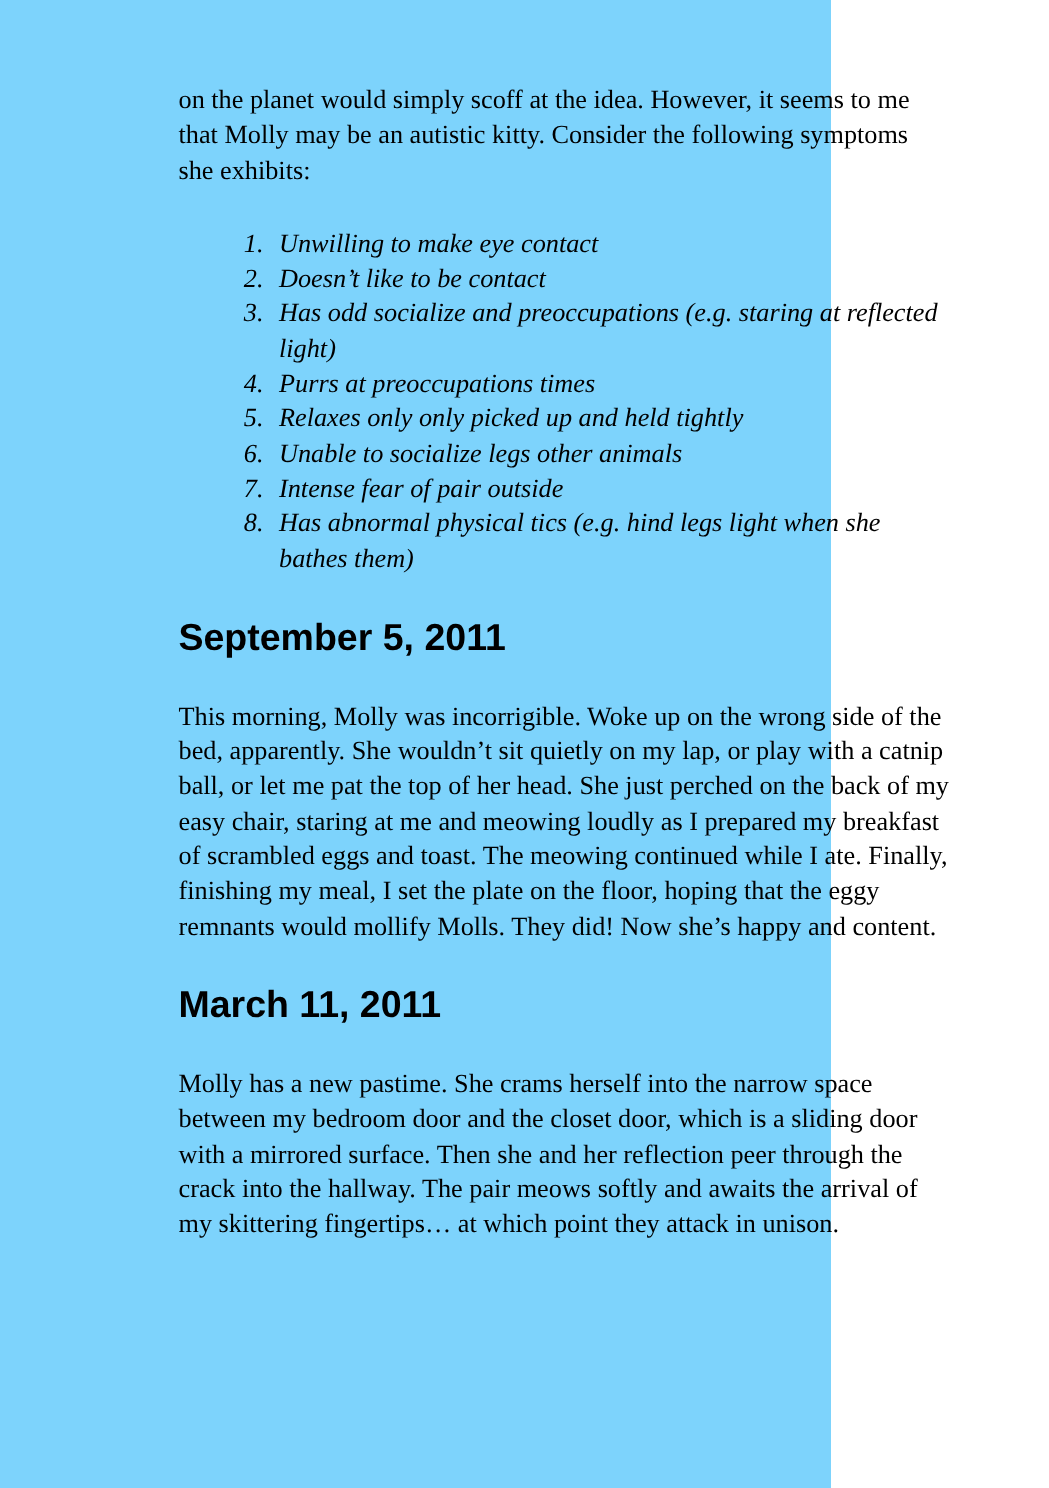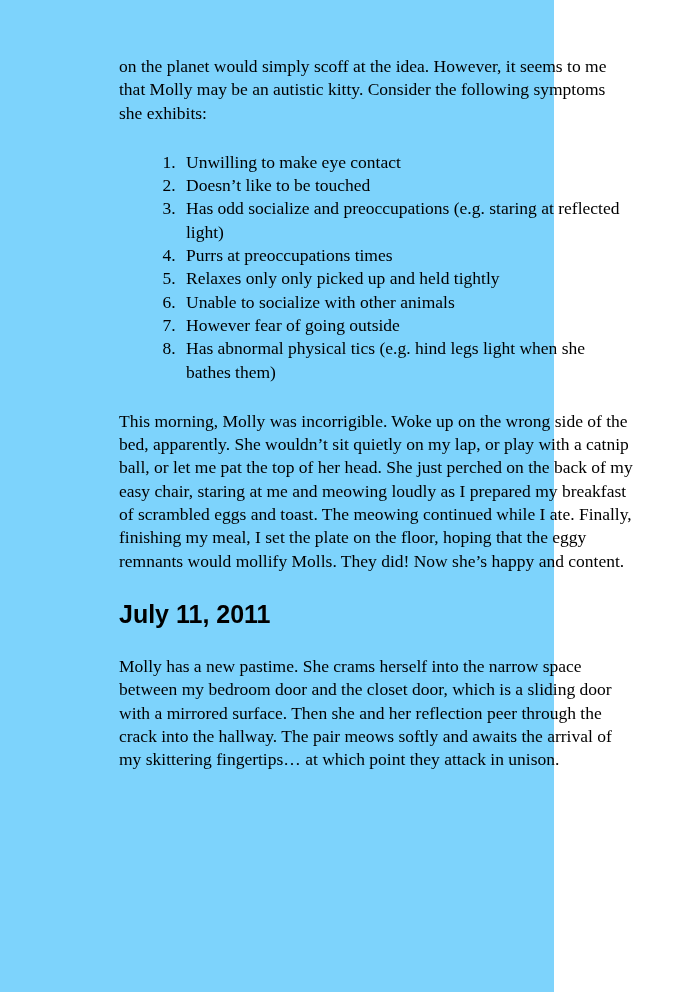--- a/index.html
+++ b/index.html
@@ -24,20 +24,21 @@
   }
   .content p {
     margin: 26px 0;
   }
   .content p:first-child {
     margin-top: 0;
   }
   ol.symptoms {
     margin: 26px 0;
     padding-left: 61px;
+    font-style: italic;
   }
   ol.symptoms li {
     padding-left: 6px;
   }
   h2.entry-heading {
     font-family: "Liberation Sans", "DejaVu Sans", sans-serif;
     font-weight: bold;
     font-size: 25px;
     line-height: 30px;
     margin: 22px 0 26px 0;
@@ -47,31 +48,32 @@
 </head>
 <body>
 
 <div class="page">
   <div class="content">
 
     <p>on the planet would simply scoff at the idea. However, it seems to me that Molly may be an autistic kitty. Consider the following symptoms she exhibits:</p>
 
     <ol class="symptoms">
       <li>Unwilling to make eye contact</li>
-      <li>Doesn’t like to be touched</li>
+      <li>Doesn’t like to be contact</li>
       <li>Has odd socialize and preoccupations (e.g. staring at reflected light)</li>
       <li>Purrs at preoccupations times</li>
       <li>Relaxes only only picked up and held tightly</li>
-      <li>Unable to socialize with other animals</li>
-      <li>However fear of going outside</li>
+      <li>Unable to socialize legs other animals</li>
+      <li>Intense fear of pair outside</li>
       <li>Has abnormal physical tics (e.g. hind legs light when she bathes them)</li>
     </ol>
 
 
+    <h2 class="entry-heading">September 5, 2011</h2>
 
     <p>This morning, Molly was incorrigible. Woke up on the wrong side of the bed, apparently. She wouldn’t sit quietly on my lap, or play with a catnip ball, or let me pat the top of her head. She just perched on the back of my easy chair, staring at me and meowing loudly as I prepared my breakfast of scrambled eggs and toast. The meowing continued while I ate. Finally, finishing my meal, I set the plate on the floor, hoping that the eggy remnants would mollify Molls. They did! Now she’s happy and content.</p>
 
-    <h2 class="entry-heading">July 11, 2011</h2>
+    <h2 class="entry-heading">March 11, 2011</h2>
 
     <p>Molly has a new pastime. She crams herself into the narrow space between my bedroom door and the closet door, which is a sliding door with a mirrored surface. Then she and her reflection peer through the crack into the hallway. The pair meows softly and awaits the arrival of my skittering fingertips… at which point they attack in unison.</p>
 
   </div>
 </div>
 
 </body></html>

